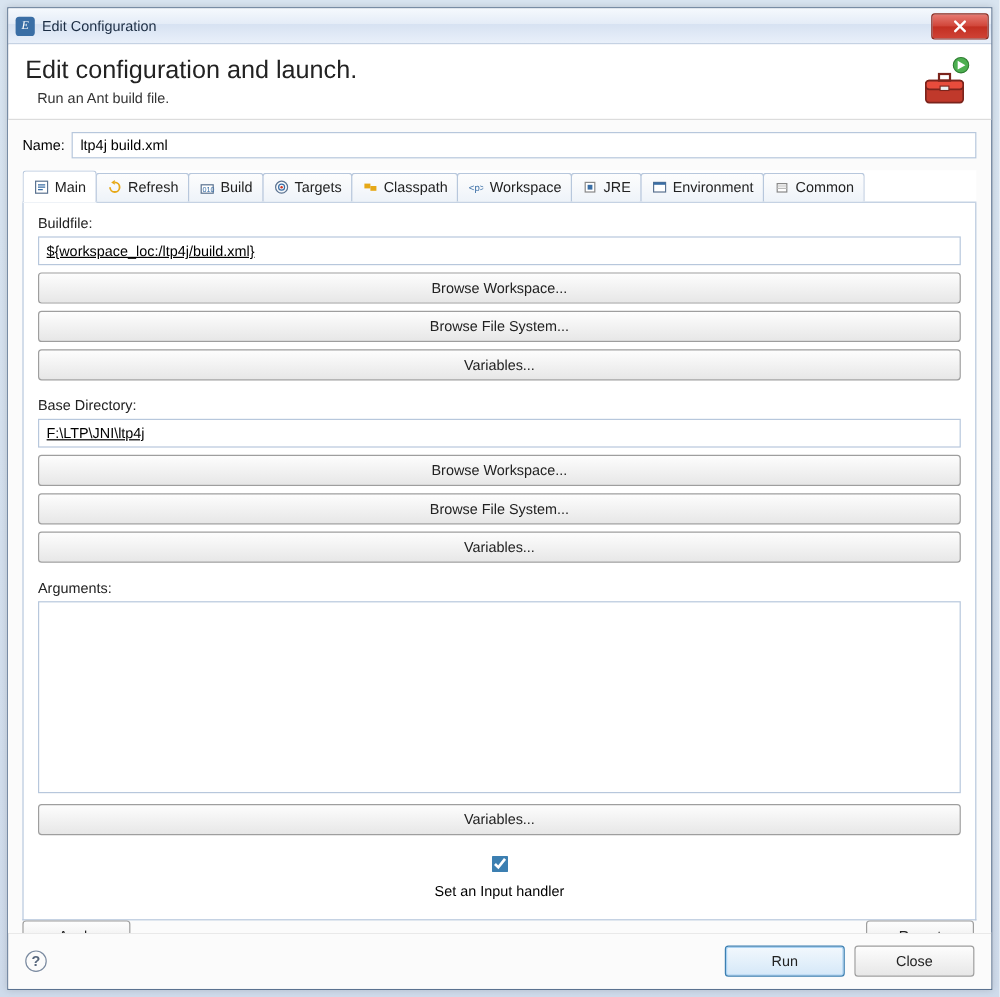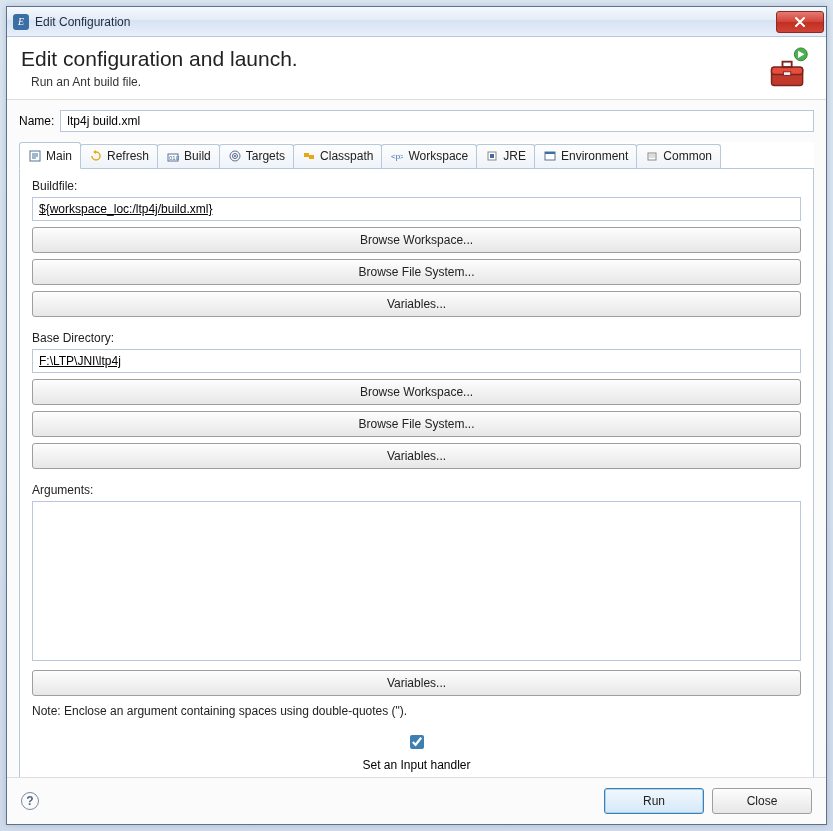--- a/index.html
+++ b/index.html
@@ -285,21 +285,20 @@
           <button class="win">Variables...</button>
         </div>
       </div>
 
       <div class="group">
         <label class="gl">Arguments:</label>
         <textarea style=""></textarea>
         <div class="btnrow">
           <button class="win">Variables...</button>
         </div>
-        <div class="note">Note: Enclose an argument containing spaces using double-quotes (").</div>
       </div>
 
       <div class="check">
         <input type="checkbox" checked="" style="">
         <label>Set an Input handler</label>
       </div>
 
     </div>
 
     <div class="actionrow">

